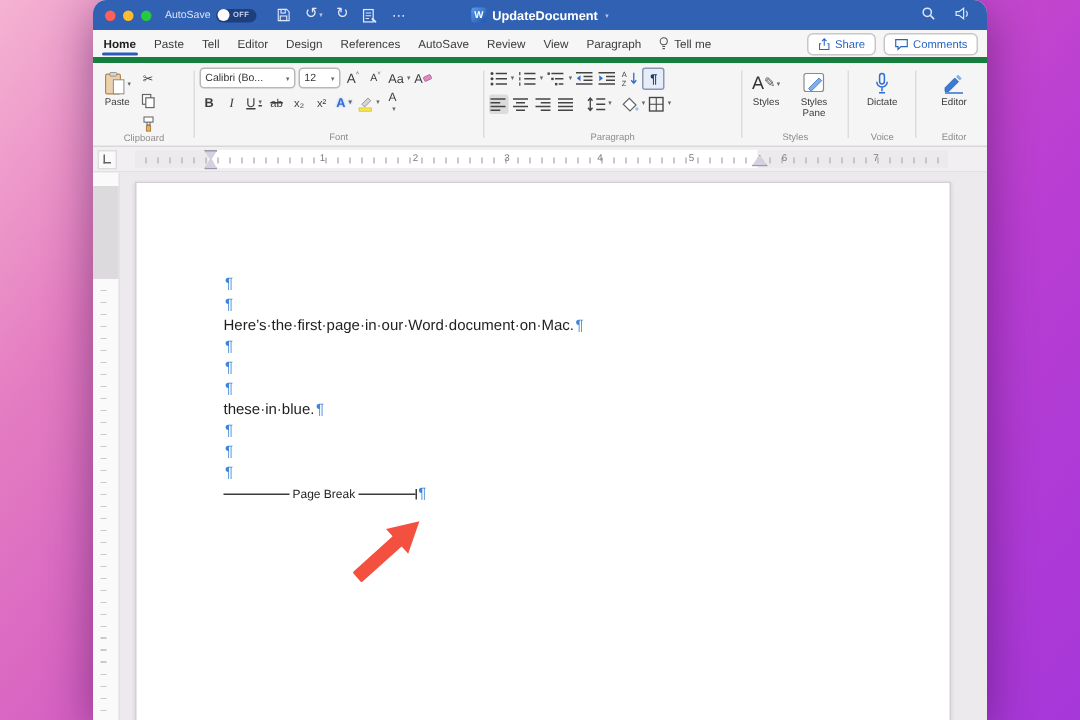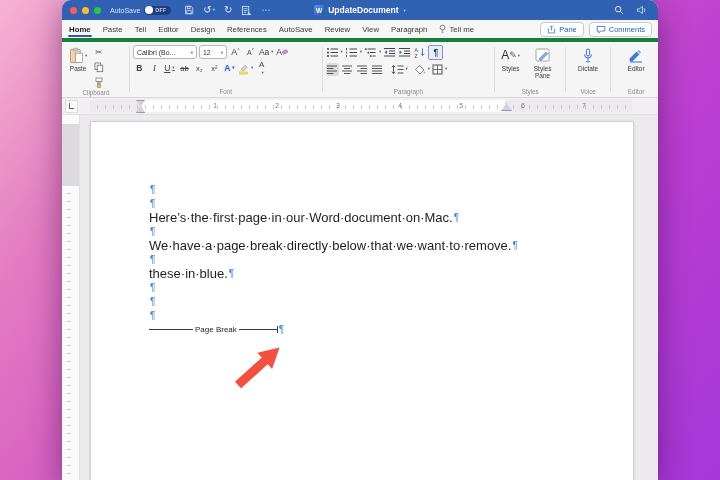--- a/index.html
+++ b/index.html
@@ -82,21 +82,21 @@
   
   .docarea{flex:1;position:relative;background:#eceaec;overflow:hidden;}
   .vruler{position:absolute;left:0;top:0;width:17px;height:100%;background:#fbfafb;border-right:1px solid #e2e0e2;}
   .vruler .vmargin{position:absolute;left:0;right:0;top:9px;height:62px;background:#dcdadc;}
   .vruler .vticks{position:absolute;left:5px;width:4px;top:71px;bottom:0;
     background:repeating-linear-gradient(180deg,transparent 0 7px,#bdbbbd 7px 8px);opacity:.8;}
   .page{position:absolute;left:28px;top:6px;width:542px;height:430px;background:#fff;border:1px solid #d2d0d2;
         box-shadow:0 1px 3px rgba(0,0,0,.12);}
   .pagecontent{padding:60px 0 0 58px;}
   .dline{height:14px;display:flex;align-items:center;white-space:pre;}
-  .dtext{font-size:13px;color:#1f1f1f;}
+  .dtext{font-size:10px;color:#1f1f1f;}
   .pmark{font-size:10px;color:#3f86d8;margin-left:1px;}
   .pb-row{height:14px;display:flex;align-items:center;}
   .pb-line{height:1px;background:#3a3a3a;}
   .pb-line.l{width:44px;} .pb-line.r{width:38px;}
   .pb-label{font-size:8px;color:#1f1f1f;padding:0 2px;}
   .pb-tick{width:1px;height:7px;background:#3a3a3a;}
   .arrow-wrap{position:absolute;left:168px;top:218px;width:60px;height:60px;z-index:5;}
 </style>
 </head>
 <body>
@@ -181,21 +181,21 @@
             <path d="M2.9 7.8h2.2M3.1 9.4h1.8" stroke="#555" stroke-width="0.8"></path>
           </svg>
         <span>Tell me</span>
       </span>
       <div class="tab-right">
         <span class="pill-btn">
           <svg width="9" height="9" viewBox="0 0 13 13">
               <path d="M3.5 6H2v5.5h9V6H9.5" fill="none" stroke="#2563c0" stroke-width="1"></path>
               <path d="M6.5 8V1.5M4.3 3.5L6.5 1.3l2.2 2.2" fill="none" stroke="#2563c0" stroke-width="1"></path>
             </svg>
-          <span>Pane</span>
+          <span>Share</span>
         </span>
         <span class="pill-btn">
           <svg width="10" height="9" viewBox="0 0 13 11">
               <path d="M1.5 1.5h10v6H6L3.5 10V7.5h-2z" fill="none" stroke="#2563c0" stroke-width="1"></path>
             </svg>
           <span>Comments</span>
         </span>
       </div>
     </div>
 
@@ -475,21 +475,21 @@
       <div class="vruler">
         <span class="vmargin"></span>
         <span class="vticks"></span>
       </div>
       <div class="page">
         <div class="pagecontent">
           <div class="dline"><span class="dtext"></span><span class="pmark">¶</span></div>
           <div class="dline"><span class="dtext"></span><span class="pmark">¶</span></div>
           <div class="dline"><span class="dtext">Here’s·the·first·page·in·our·Word·document·on·Mac.</span><span class="pmark">¶</span></div>
           <div class="dline"><span class="dtext"></span><span class="pmark">¶</span></div>
-          <div class="dline"><span class="dtext">We·have·a·page·break·directly·below·that·we·want·to·remove.</span><span class="pmark">¶</span></div>
+          <div class="dline"><span class="pmark">¶</span></div>
           <div class="dline"><span class="dtext"></span><span class="pmark">¶</span></div>
           <div class="dline"><span class="dtext">these·in·blue.</span><span class="pmark">¶</span></div>
           <div class="dline"><span class="dtext"></span><span class="pmark">¶</span></div>
           <div class="dline"><span class="dtext"></span><span class="pmark">¶</span></div>
           <div class="dline"><span class="dtext"></span><span class="pmark">¶</span></div>
           <div class="pb-row">
             <span class="pb-line l"></span>
             <span class="pb-label">Page Break</span>
             <span class="pb-line r"></span>
             <span class="pb-tick"></span>

